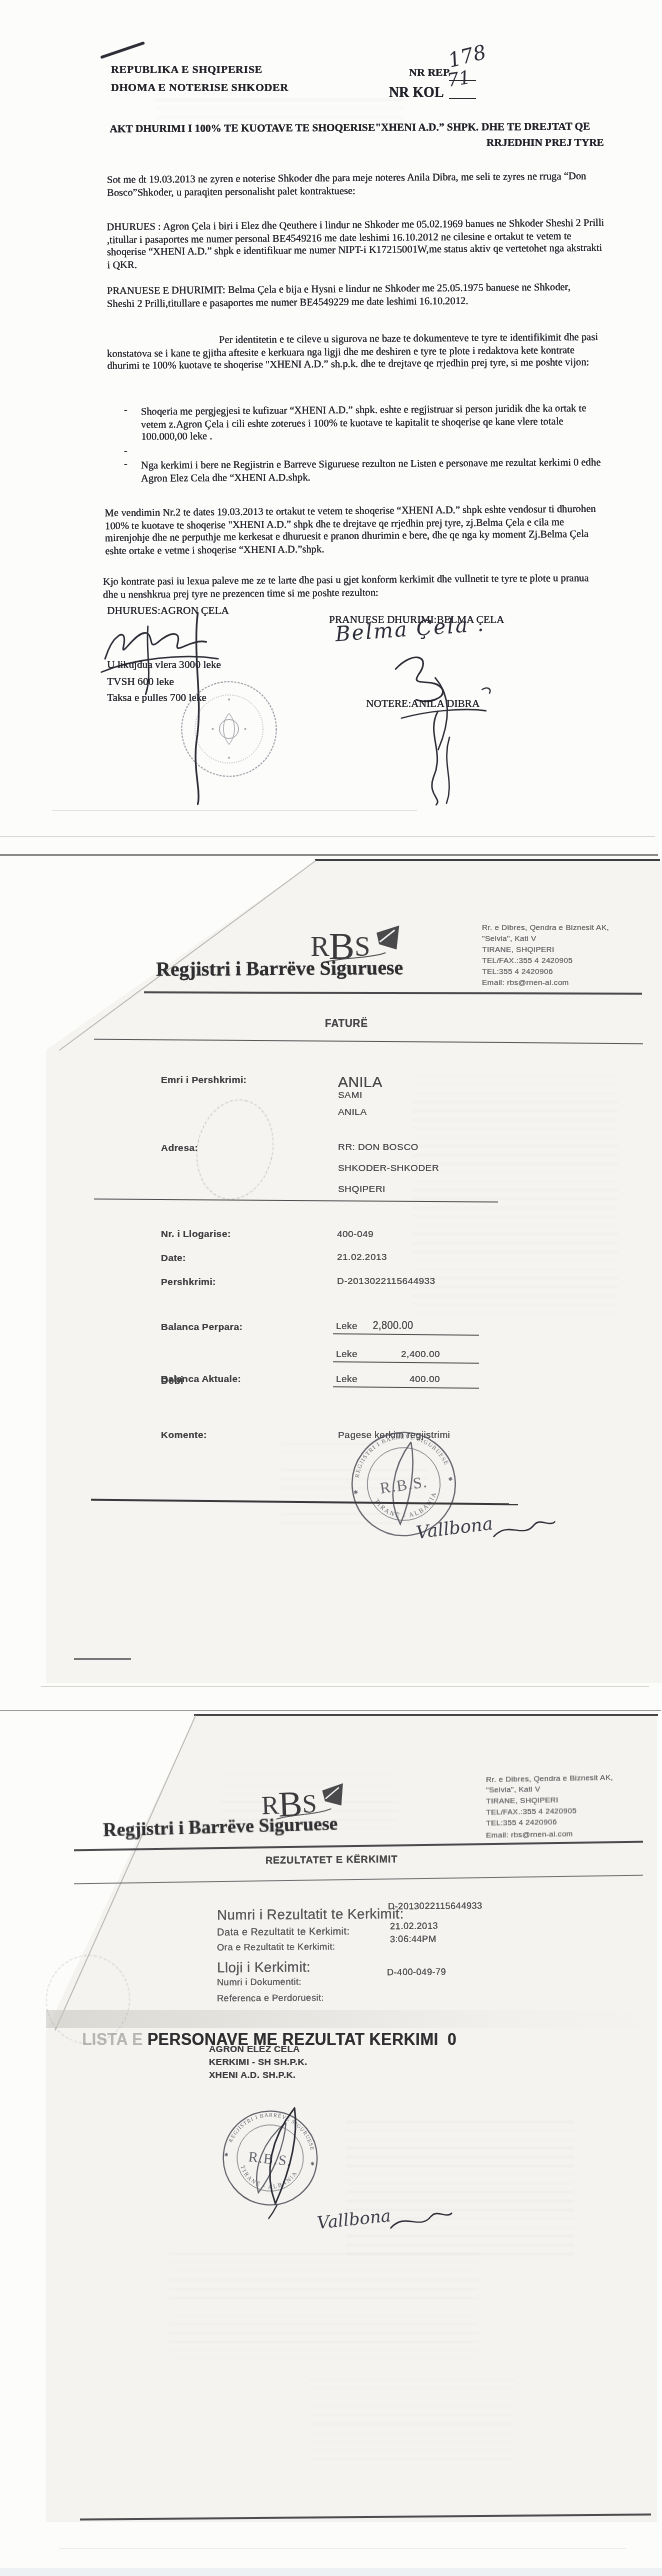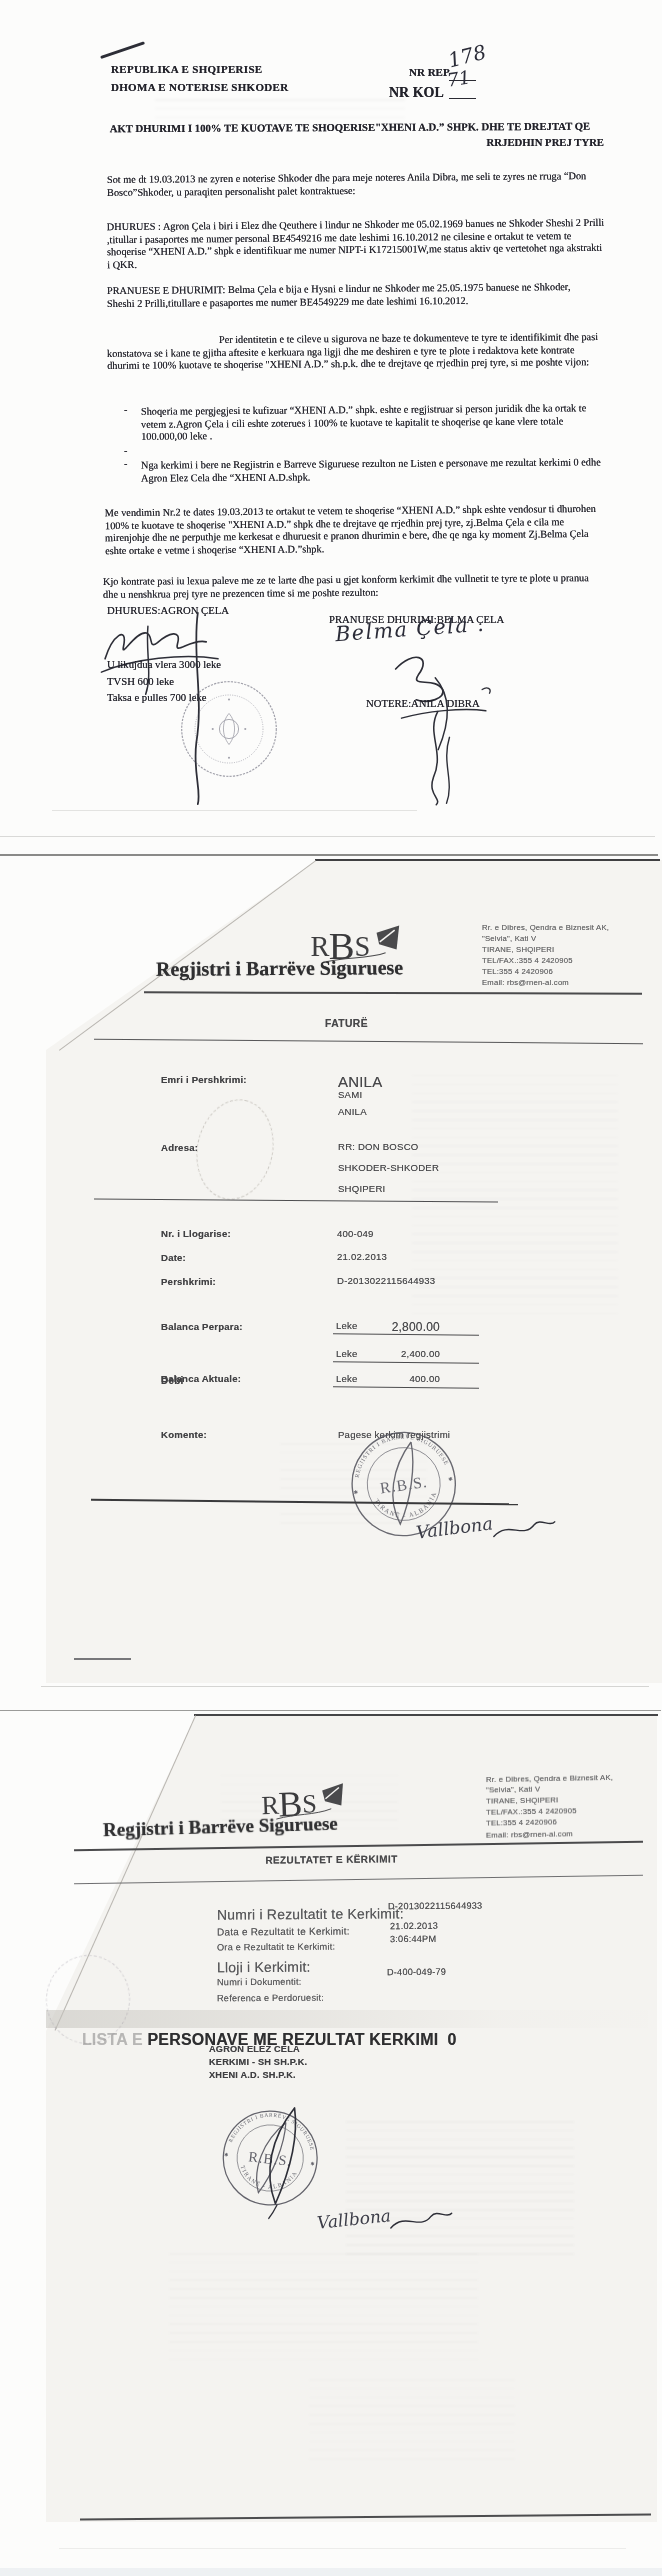--- a/index.html
+++ b/index.html
@@ -191,21 +191,21 @@
     <div class="p2t" style="left:337px;top:1228px;font-size:9.6px">400-049</div>
 
     <div class="p2t lbl" style="left:161px;top:1252px;font-size:9.6px">Date:</div>
     <div class="p2t" style="left:337px;top:1251px;font-size:9.6px">21.02.2013</div>
 
     <div class="p2t lbl" style="left:161px;top:1276px;font-size:9.6px">Pershkrimi:</div>
     <div class="p2t" style="left:337px;top:1275px;font-size:9.6px">D-2013022115644933</div>
 
     <div class="p2t lbl" style="left:161px;top:1321px;font-size:9.6px">Balanca Perpara:</div>
     <div class="p2t" style="left:336px;top:1320px;font-size:9.6px">Leke</div>
-    <div class="p2t" style="left:346px;top:1320px;width:94px;text-align:right;font-size:12px">2,800.00</div>
+    <div class="p2t" style="left:346px;top:1320px;width:94px;text-align:center;font-size:10px">2,800.00</div>
     <div class="rule" style="left:333px;top:1334px;width:146px;height:1px;background:#4c4c4e;transform:rotate(.5deg)"></div>
 
     <div class="p2t lbl" style="left:161px;top:1375px;font-size:10px">Debi</div>
     <div class="p2t" style="left:336px;top:1348px;font-size:9.6px">Leke</div>
     <div class="p2t" style="left:346px;top:1348px;width:94px;text-align:right;font-size:9.6px">2,400.00</div>
     <div class="rule" style="left:333px;top:1362px;width:146px;height:1px;background:#4c4c4e;transform:rotate(.5deg)"></div>
 
     <div class="p2t lbl" style="left:161px;top:1373px;font-size:9.6px">Balanca Aktuale:</div>
     <div class="p2t" style="left:336px;top:1373px;font-size:9.6px">Leke</div>
     <div class="p2t" style="left:346px;top:1373px;width:94px;text-align:right;font-size:9.6px">400.00</div>

